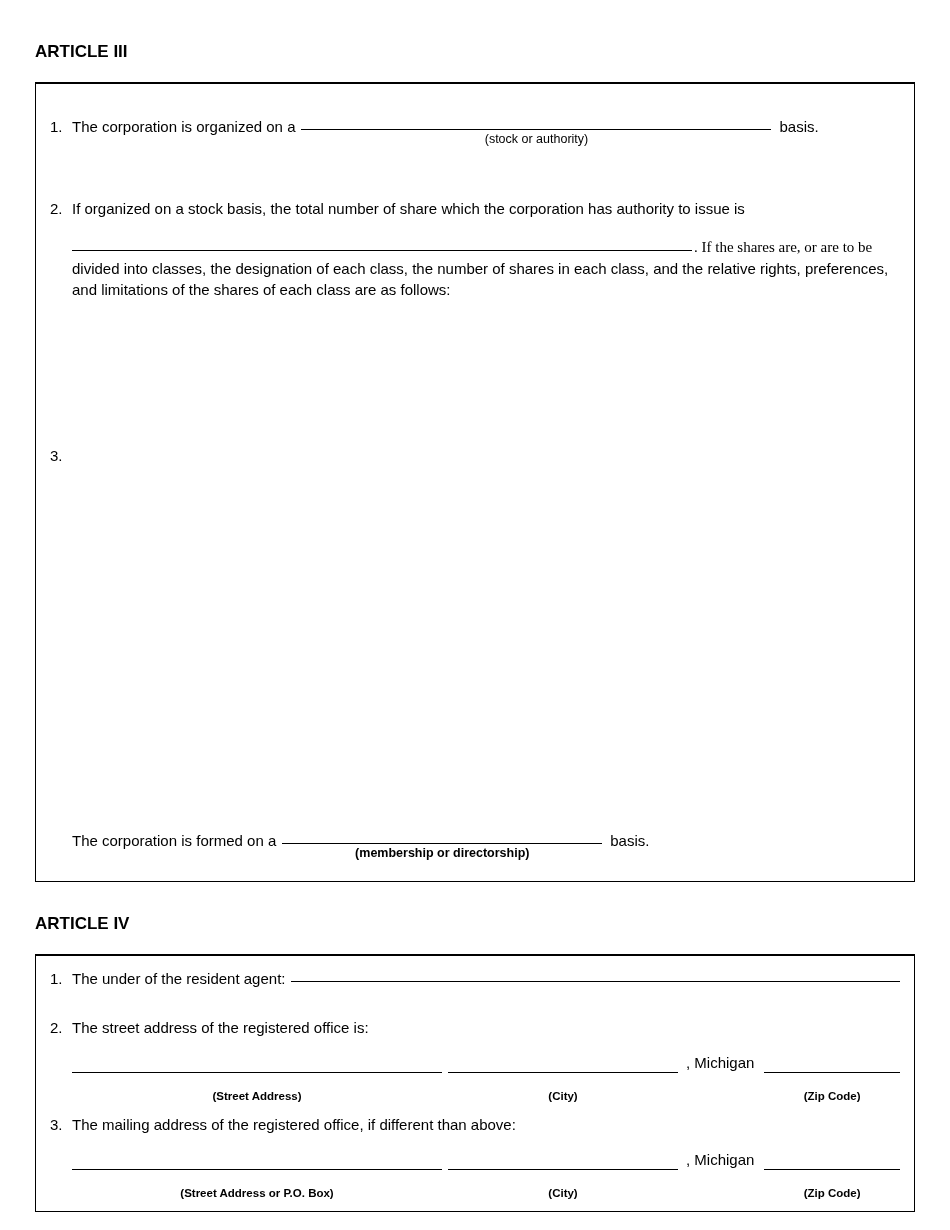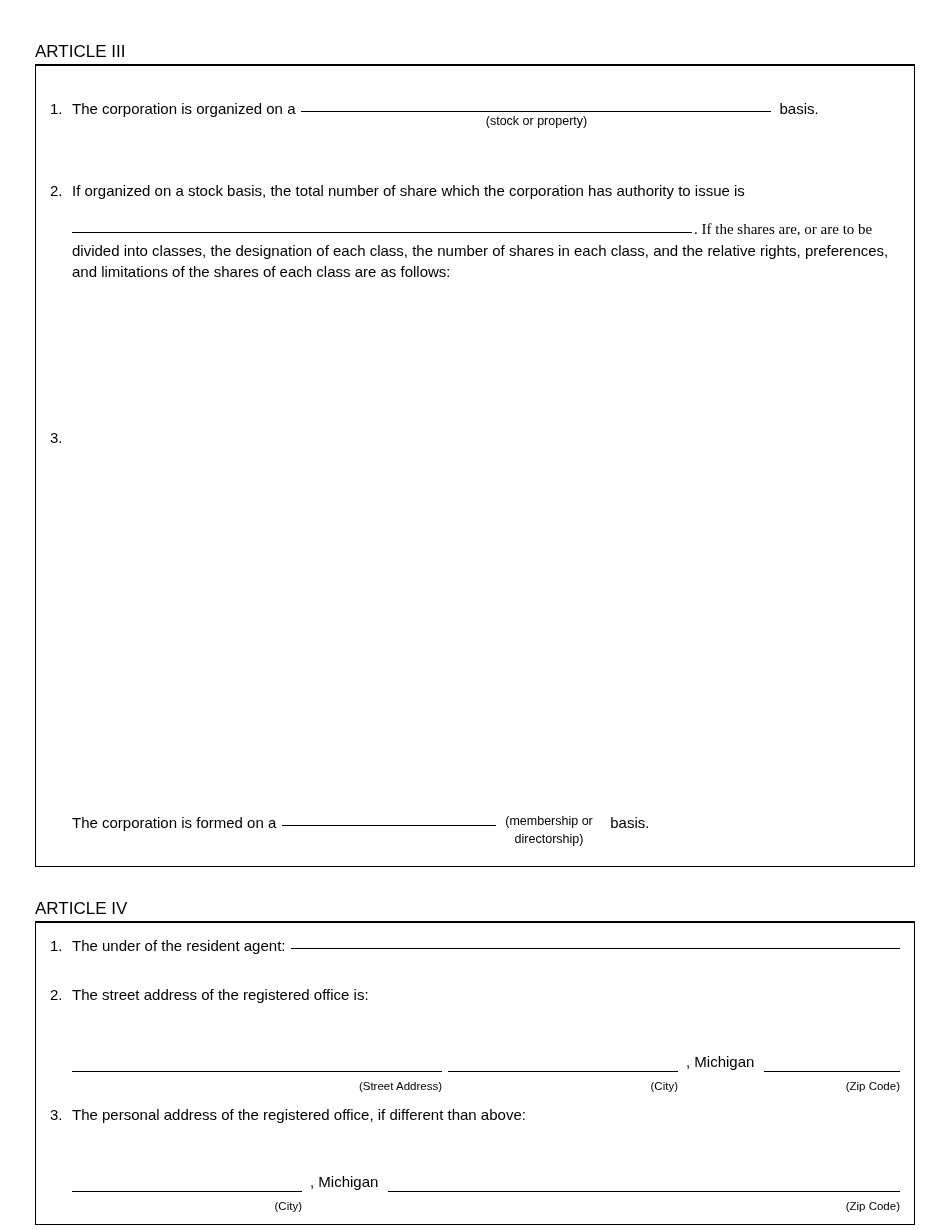--- a/index.html
+++ b/index.html
@@ -6,24 +6,24 @@
   body {
     font-family: Arial, Helvetica, sans-serif;
     font-size: 15px;
     color: #000;
     background: #fff;
     width: 950px;
     padding: 40px 35px 30px 35px;
     line-height: 1.4;
   }
   .article-header {
-    font-weight: normal;
+    font-weight: bold;
     font-size: 17px;
     border-bottom: 2px solid #000;
-    padding-bottom: 0;
+    padding-bottom: 18px;
     margin-bottom: 0;
   }
   .article-box {
     border: 1.5px solid #000;
     border-top: none;
     padding: 18px 14px 18px 14px;
     margin-bottom: 30px;
   }
   .article-box.tight { padding: 12px 14px 10px 14px; }
   .item {
@@ -54,46 +54,47 @@
     align-items: flex-end;
     margin-top: 14px;
     gap: 6px;
   }
   .addr-blank {
     border-bottom: 1px solid #000;
     height: 16px;
   }
   .addr-caption {
     font-size: 11.5px;
-    text-align: right;
-    margin-top: 6px;
+    text-align: center;
+    margin-top: 15px;
+    font-weight: bold;
   }
   .addr-col { display: flex; flex-direction: column; }
-  .state-text { padding: 0 4px 0 2px; white-space: nowrap; margin-top: 32px; }
+  .state-text { padding: 0 4px 0 2px; white-space: nowrap; }
   .inline-line {
     display: flex;
     align-items: flex-start;
     flex-wrap: wrap;
   }
 </style>
 </head>
 <body>
 
 <div class="article-header">ARTICLE III</div>
 <div class="article-box">
 
   <div class="item" style="margin-top:14px;">
     <div class="num">1.</div>
     <div class="content">
       <div class="inline-line">
         <span>The corporation is organized on a</span>
         <span style="width:6px;"></span>
         <span style="display:inline-flex;flex-direction:column;flex:0 0 470px;">
           <span class="blank" style="width:100%;height:14px;"></span>
-          <span class="sublabel">(stock or property)</span>
+          <span class="sublabel">(stock or authority)</span>
         </span>
         <span style="width:8px;"></span>
         <span>basis.</span>
       </div>
     </div>
   </div>
 
   <div class="spacer-lg"></div>
 
   <div class="item">
@@ -113,21 +114,21 @@
 
   <div class="item">
     <div class="num">3.</div>
     <div class="content">
       <div style="height:130px;"></div>
       <div style="height:130px;"></div>
       <div style="height:125px;"></div>
       <div class="inline-line">
         <span>The corporation is formed on a</span>
         <span style="width:6px;"></span>
-        <span style="display:inline-flex;flex-direction:row;flex:0 0 320px;">
+        <span style="display:inline-flex;flex-direction:column;flex:0 0 320px;font-weight:bold;">
           <span class="blank" style="width:100%;height:14px;"></span>
           <span class="sublabel">(membership or directorship)</span>
         </span>
         <span style="width:8px;"></span>
         <span>basis.</span>
       </div>
     </div>
   </div>
 
 </div>
@@ -169,22 +170,26 @@
         </div>
       </div>
     </div>
   </div>
 
   <div style="height:10px;"></div>
 
   <div class="item">
     <div class="num">3.</div>
     <div class="content">
-      <div>The personal address of the registered office, if different than above:</div>
+      <div>The mailing address of the registered office, if different than above:</div>
       <div class="addr-row">
+        <div class="addr-col" style="flex:0 0 370px;">
+          <div class="addr-blank"></div>
+          <div class="addr-caption">(Street Address or P.O. Box)</div>
+        </div>
         <div class="addr-col" style="flex:0 0 230px;">
           <div class="addr-blank"></div>
           <div class="addr-caption">(City)</div>
         </div>
         <div class="addr-col" style="flex:0 0 auto;">
           <span class="state-text">, Michigan</span>
           <div class="addr-caption">&nbsp;</div>
         </div>
         <div class="addr-col" style="flex:1;">
           <div class="addr-blank"></div>

